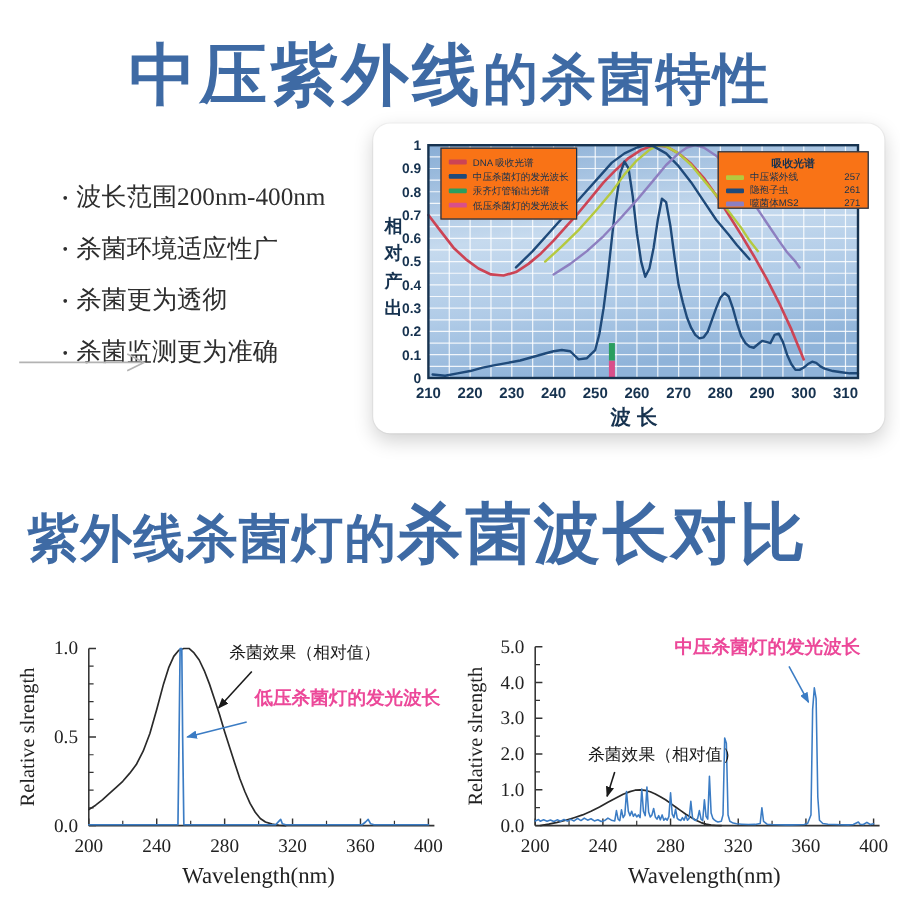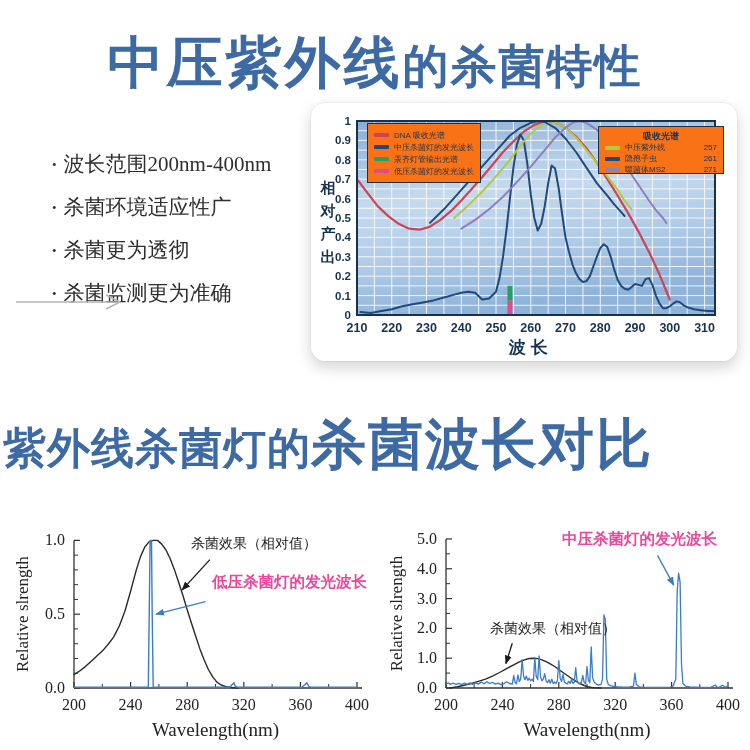--- a/index.html
+++ b/index.html
@@ -3,21 +3,21 @@
 <meta charset="utf-8">
 <style>
   html,body{margin:0;padding:0;background:#ffffff;}
   .page{position:relative;width:750px;height:750px;background:#ffffff;overflow:hidden;
         font-family:"Liberation Sans","DejaVu Sans",sans-serif;}
   .title1{position:absolute;top:26px;left:0;width:750px;text-align:center;color:#3e6aa4;
           font-weight:bold;white-space:nowrap;}
   .title1 .big{font-size:56px;letter-spacing:3px;text-align:center;}
   .title1 .small{font-size:46px;letter-spacing:2px;}
   .title2{position:absolute;top:408px;left:0;width:656px;text-align:center;color:#3e6aa4;
-          font-weight:bold;white-space:nowrap;}
+          font-weight:bold;white-space:nowrap;padding-left:20px;}
   .title2 .small{font-size:43px;letter-spacing:1px;}
   .title2 .big{font-size:55px;letter-spacing:2px;}
   .bullets{position:absolute;left:52px;top:150px;margin:0;padding:0;list-style:none;
            font-family:"Liberation Serif","DejaVu Serif",serif;font-size:21px;color:#2e2e2e;}
   .bullets li{margin:0 0 15px 0;white-space:nowrap;}
   .bullets li::before{content:"•";font-size:13px;margin-right:7px;position:relative;top:-2px;}
   .gray-arrow{position:absolute;left:14px;top:293px;}
   .chart-card{position:absolute;left:311px;top:103px;width:426px;height:258px;background:#ffffff;
               border-radius:14px;box-shadow:0 6px 16px rgba(0,0,0,0.18),0 0 0 1px rgba(0,0,0,0.04);}
   .legend{position:absolute;background:#f97316;border:1.5px solid #16324f;box-sizing:border-box;}

